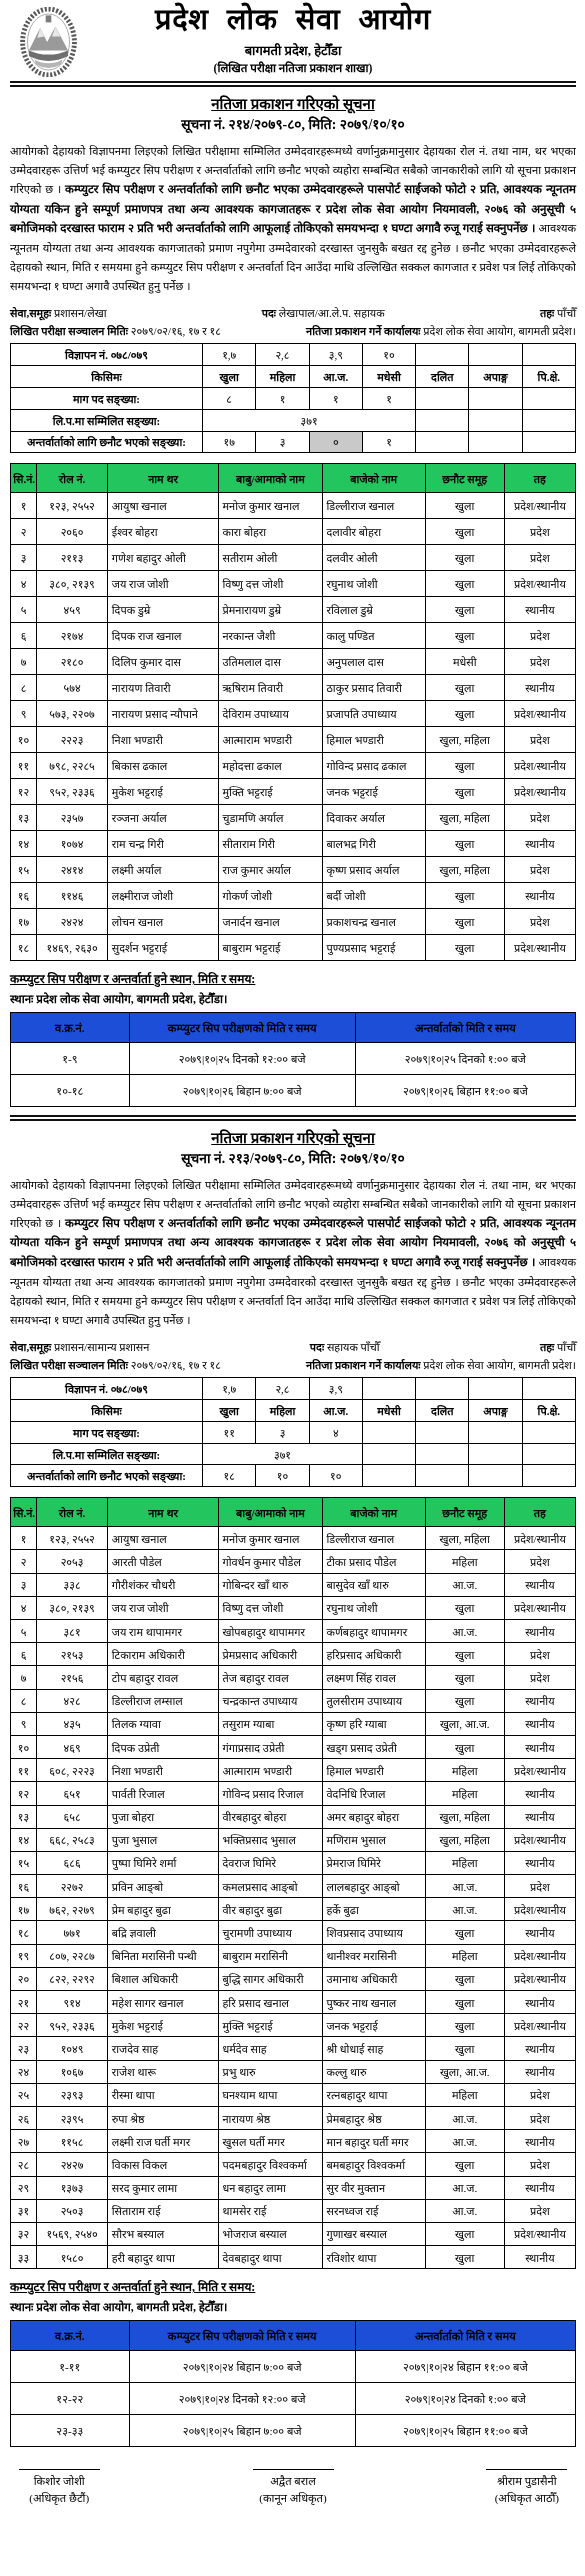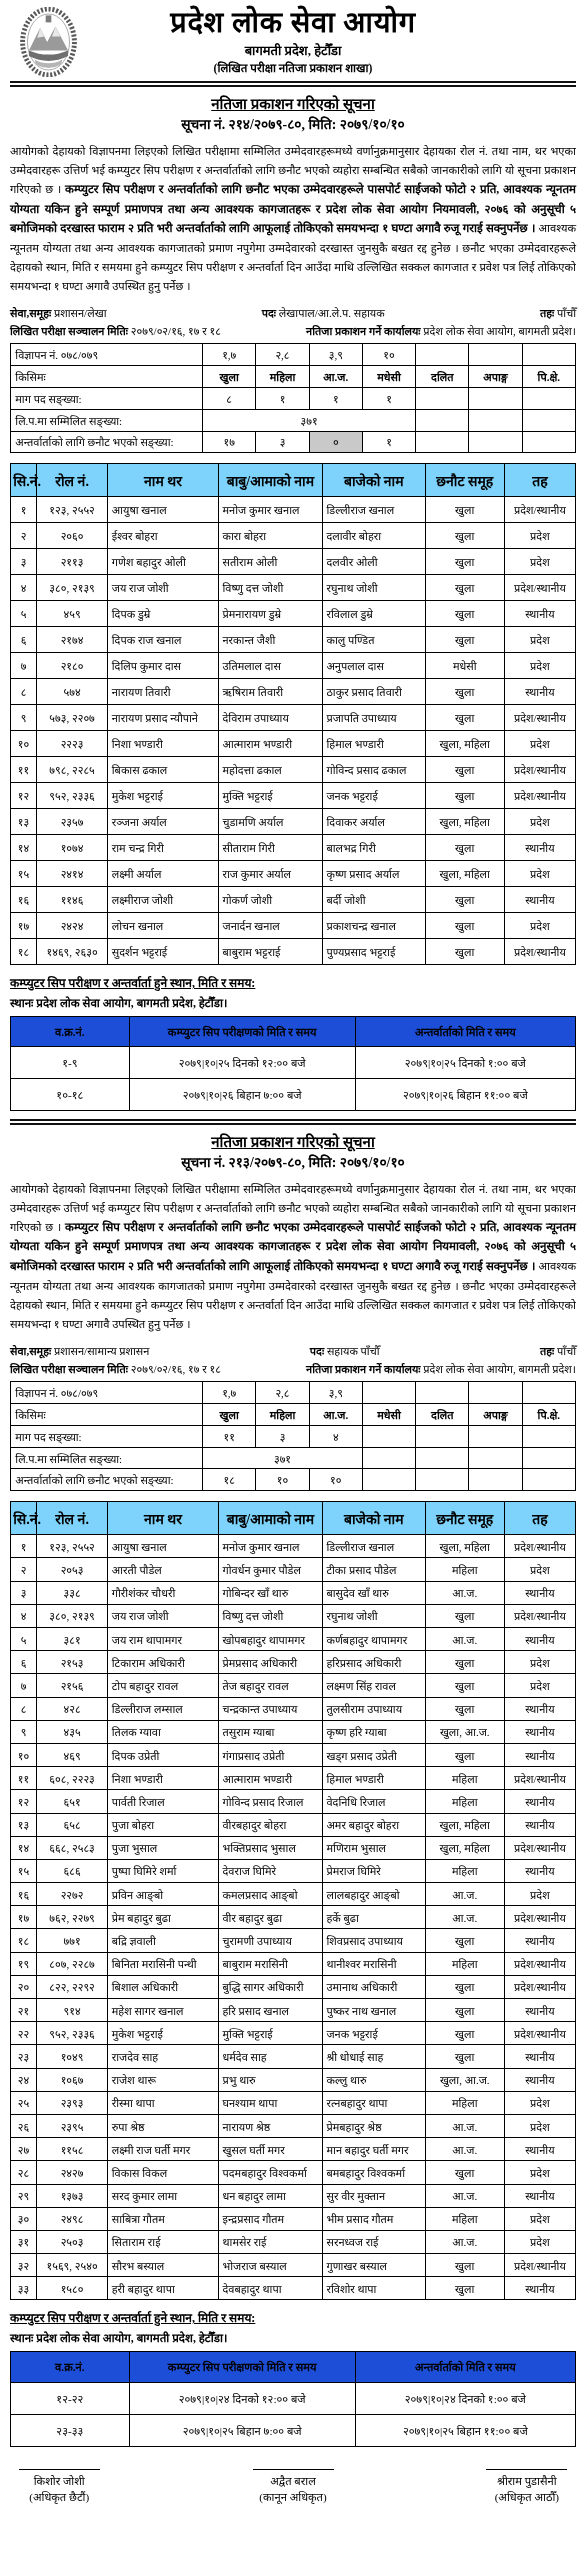--- a/index.html
+++ b/index.html
@@ -1,42 +1,42 @@
 <!DOCTYPE html>
 <html style="font-size:11.6px"><head>
 <meta charset="utf-8">
 <style>
   html,body{margin:0;padding:0;background:#fff;}
   .page{width:586px;min-height:2576px;box-sizing:border-box;margin:0 auto;padding:5.8px 10px 14.5px;
         font-family:"Liberation Serif","DejaVu Sans",serif;color:#000;}
   
   .doc-header{position:relative;text-align:center;padding:1.4px 0 0;}
   .emblem{position:absolute;left:10px;top:1.4px;width:57px;height:70px;}
-  .org-title{font-size:29px;font-weight:bold;line-height:1.05;letter-spacing:0.7px;}
+  .org-title{font-size:29px;font-weight:bold;line-height:1.05;letter-spacing:0.7px;font-family:Liberation Mono, monospace;}
   .org-sub{font-size:13px;font-weight:bold;margin-top:2.9px;}
   .org-branch{font-size:11.6px;font-weight:bold;margin-top:1.4px;}
   .double-rule{border-top:2.9px solid #111;border-bottom:2.2px solid #111;height:2.2px;margin:5.8px 0 5.8px;}
   
   .notice-title{text-align:center;font-size:15px;font-weight:bold;text-decoration:underline;margin:4.3px 0 1.4px;}
   .notice-no{text-align:center;font-size:13.8px;font-weight:bold;margin:0 0 8.7px;}
   .para{font-size:11.2px;line-height:1.7;text-align:justify;margin:2.9px 0 8.7px;}
   .para b{font-size:11.6px;}
   .meta-row{display:flex;justify-content:space-between;font-size:11px;margin:1.4px 0;line-height:1.5;gap:24px;}
   .meta-row .lbl{font-weight:bold;}
   .meta-row .val{font-weight:normal;}
   
   table{border-collapse:collapse;}
   .sum-table{width:100%;table-layout:fixed;font-size:11px;margin:4.3px 0 10px;}
   .sum-table td{border:1.1px solid #000;padding:1.4px 4.3px;height:18px;text-align:center;overflow:hidden;}
-  .sum-table td.lbl{text-align:left;font-weight:normal;}
+  .sum-table td.lbl{text-align:center;font-weight:bold;}
   .sum-table td.khead{font-weight:bold;}
   .sum-table td.shaded{background:#c9c9c9;}
   
   .cand-table{width:100%;table-layout:fixed;font-size:11px;margin:5.8px 0 4.3px;}
-  .cand-table th{background:#7dd3fc;border:1.1px solid #000;padding:6.5px 2.2px;font-size:14px;}
+  .cand-table th{background:#22c55e;border:1.1px solid #000;padding:6.5px 2.2px;font-size:11px;}
   .cand-table td{border:1.1px solid #000;padding:5px 3.6px;text-align:center;overflow:hidden;}
   .cand-table td.left{text-align:left;}
   .cand-table.tight td{padding:3.6px 3.6px;}
   
   .venue-h{font-size:12px;font-weight:bold;text-decoration:underline;margin:8.7px 0 4.3px;}
   .venue-line{font-size:11.6px;font-weight:bold;margin:0 0 5.8px;}
   .venue-line .u{}
   .sched-table{width:100%;table-layout:fixed;font-size:11.2px;margin:2.9px 0 7.2px;}
   .sched-table th{background:#1d4ed8;border:1.1px solid #000;padding:7.2px 2.9px;}
   .sched-table td{border:1.1px solid #000;padding:8px 2px;text-align:center;}
@@ -783,29 +783,20 @@
           <tr>
             <td>२९</td>
             <td>१३७३</td>
             <td class="left">सरद कुमार लामा</td>
             <td class="left">धन बहादुर लामा</td>
             <td class="left">सुर वीर मुक्तान</td>
             <td>आ.ज.</td>
             <td>स्थानीय</td>
           </tr>
 
-          <tr>
-            <td>३०</td>
-            <td>२४९८</td>
-            <td class="left">साबित्रा  गौतम</td>
-            <td class="left">इन्द्रप्रसाद गौतम</td>
-            <td class="left">भीम प्रसाद गौतम</td>
-            <td>महिला</td>
-            <td>प्रदेश</td>
-          </tr>
 
           <tr>
             <td>३१</td>
             <td>२५०३</td>
             <td class="left">सिताराम  राई</td>
             <td class="left">थामसेर  राई</td>
             <td class="left">सरनध्वज  राई</td>
             <td>आ.ज.</td>
             <td>प्रदेश</td>
           </tr>
@@ -844,20 +835,25 @@
       <thead>
         <tr>
 
         <th>व.क्र.नं.</th>
             <th>कम्प्युटर सिप परीक्षणको मिति र समय</th>
             <th>अन्तर्वार्ताको मिति र समय</th>
           </tr>
       </thead>
       <tbody>
 
+          <tr>
+            <td>१-११</td>
+            <td>२०७९|१०|२४ बिहान ७:०० बजे</td>
+            <td>२०७९|१०|२४ बिहान ११:०० बजे</td>
+          </tr>
 
           <tr>
             <td>१२-२२</td>
             <td>२०७९|१०|२४ दिनको १२:०० बजे</td>
             <td>२०७९|१०|२४ दिनको १:०० बजे</td>
           </tr>
 
           <tr>
             <td>२३-३३</td>
             <td>२०७९|१०|२५ बिहान ७:०० बजे</td>

